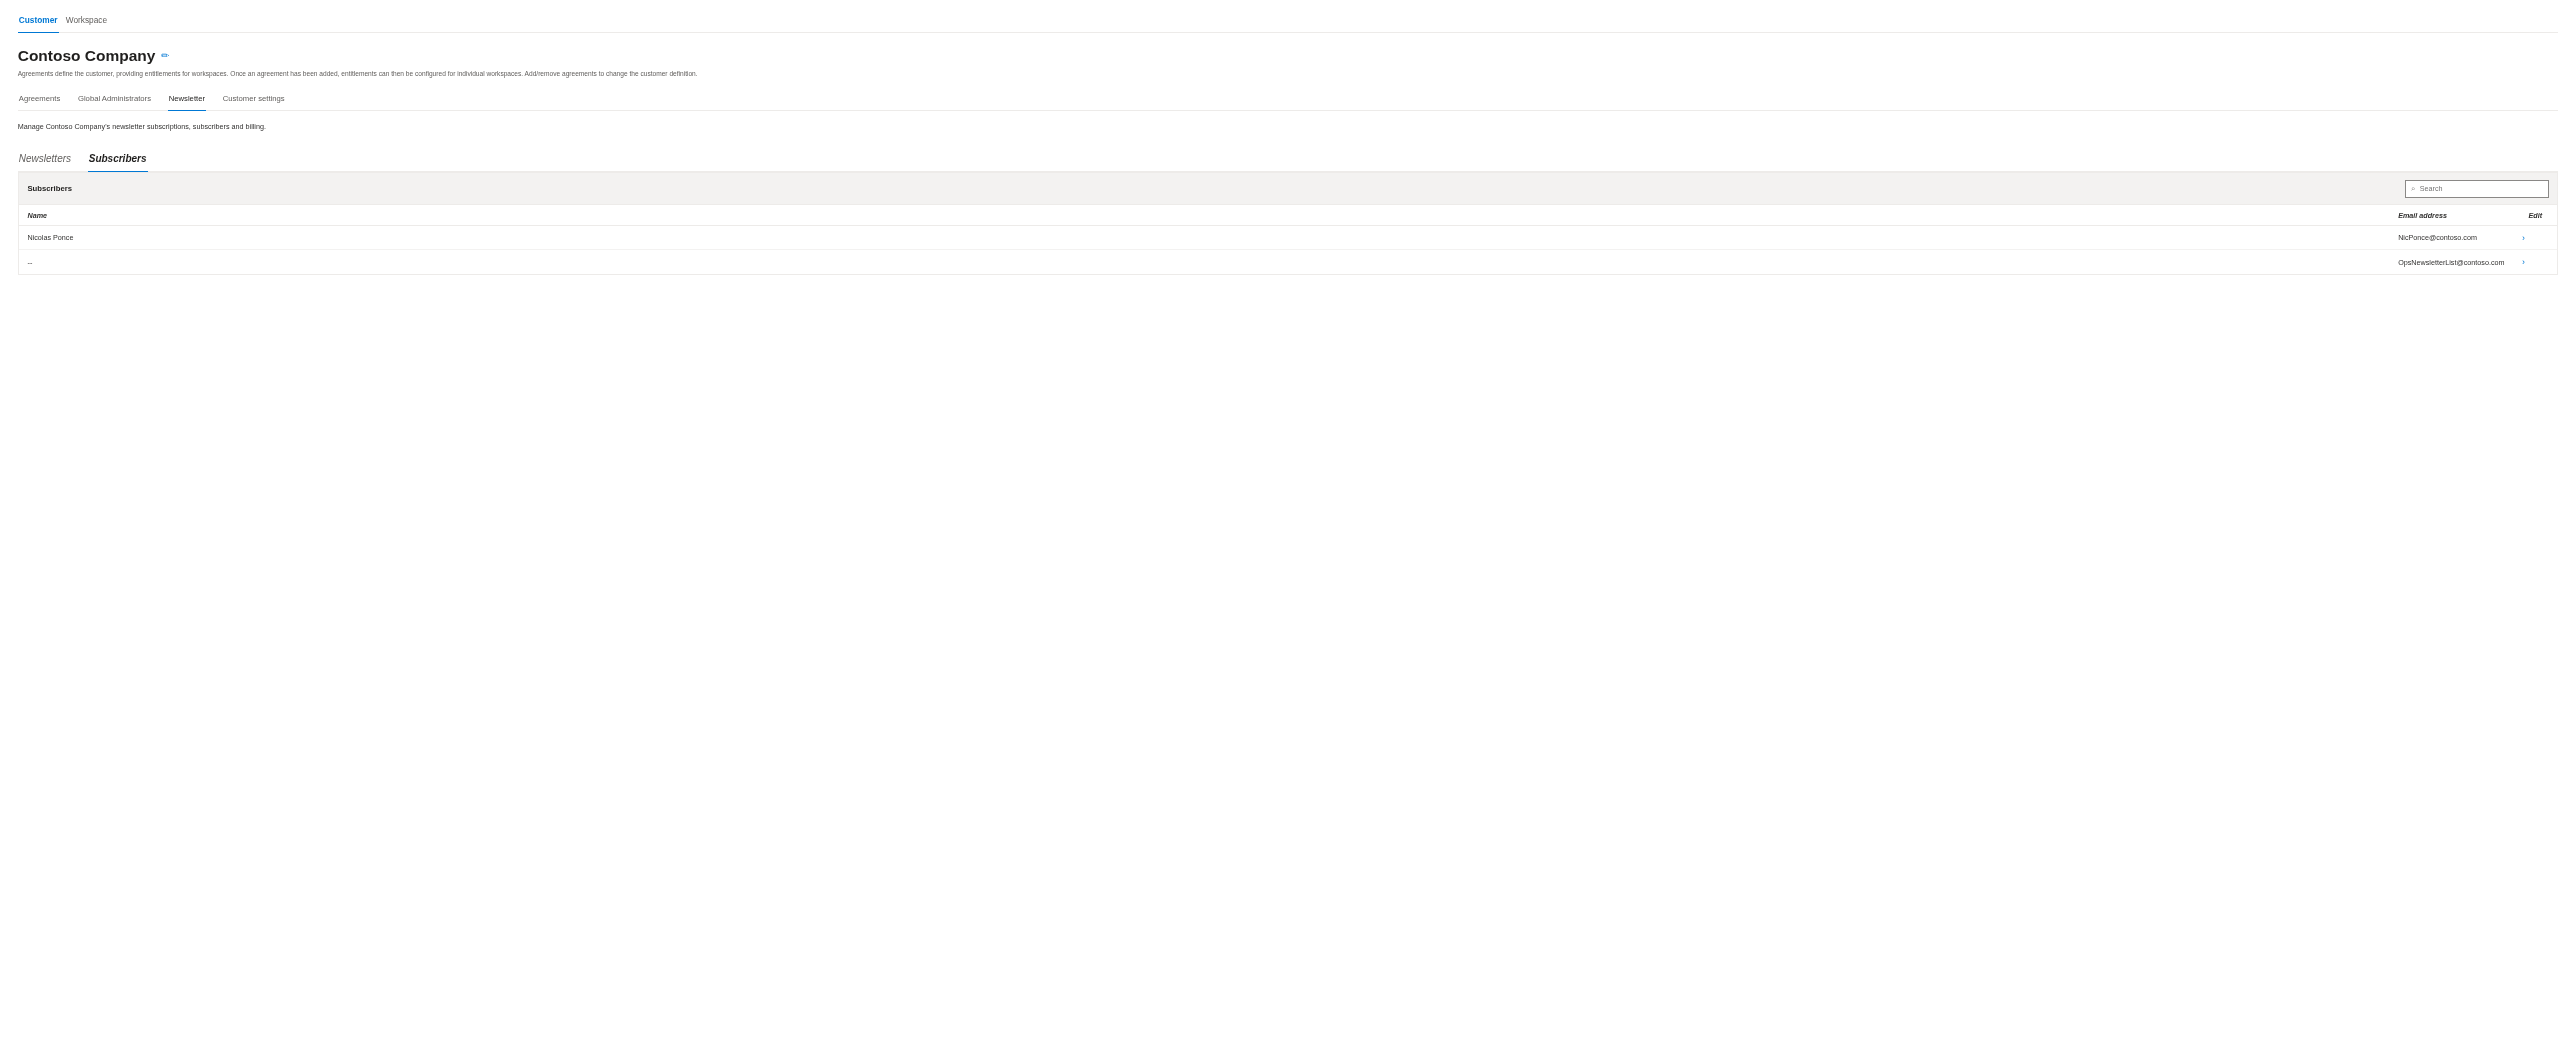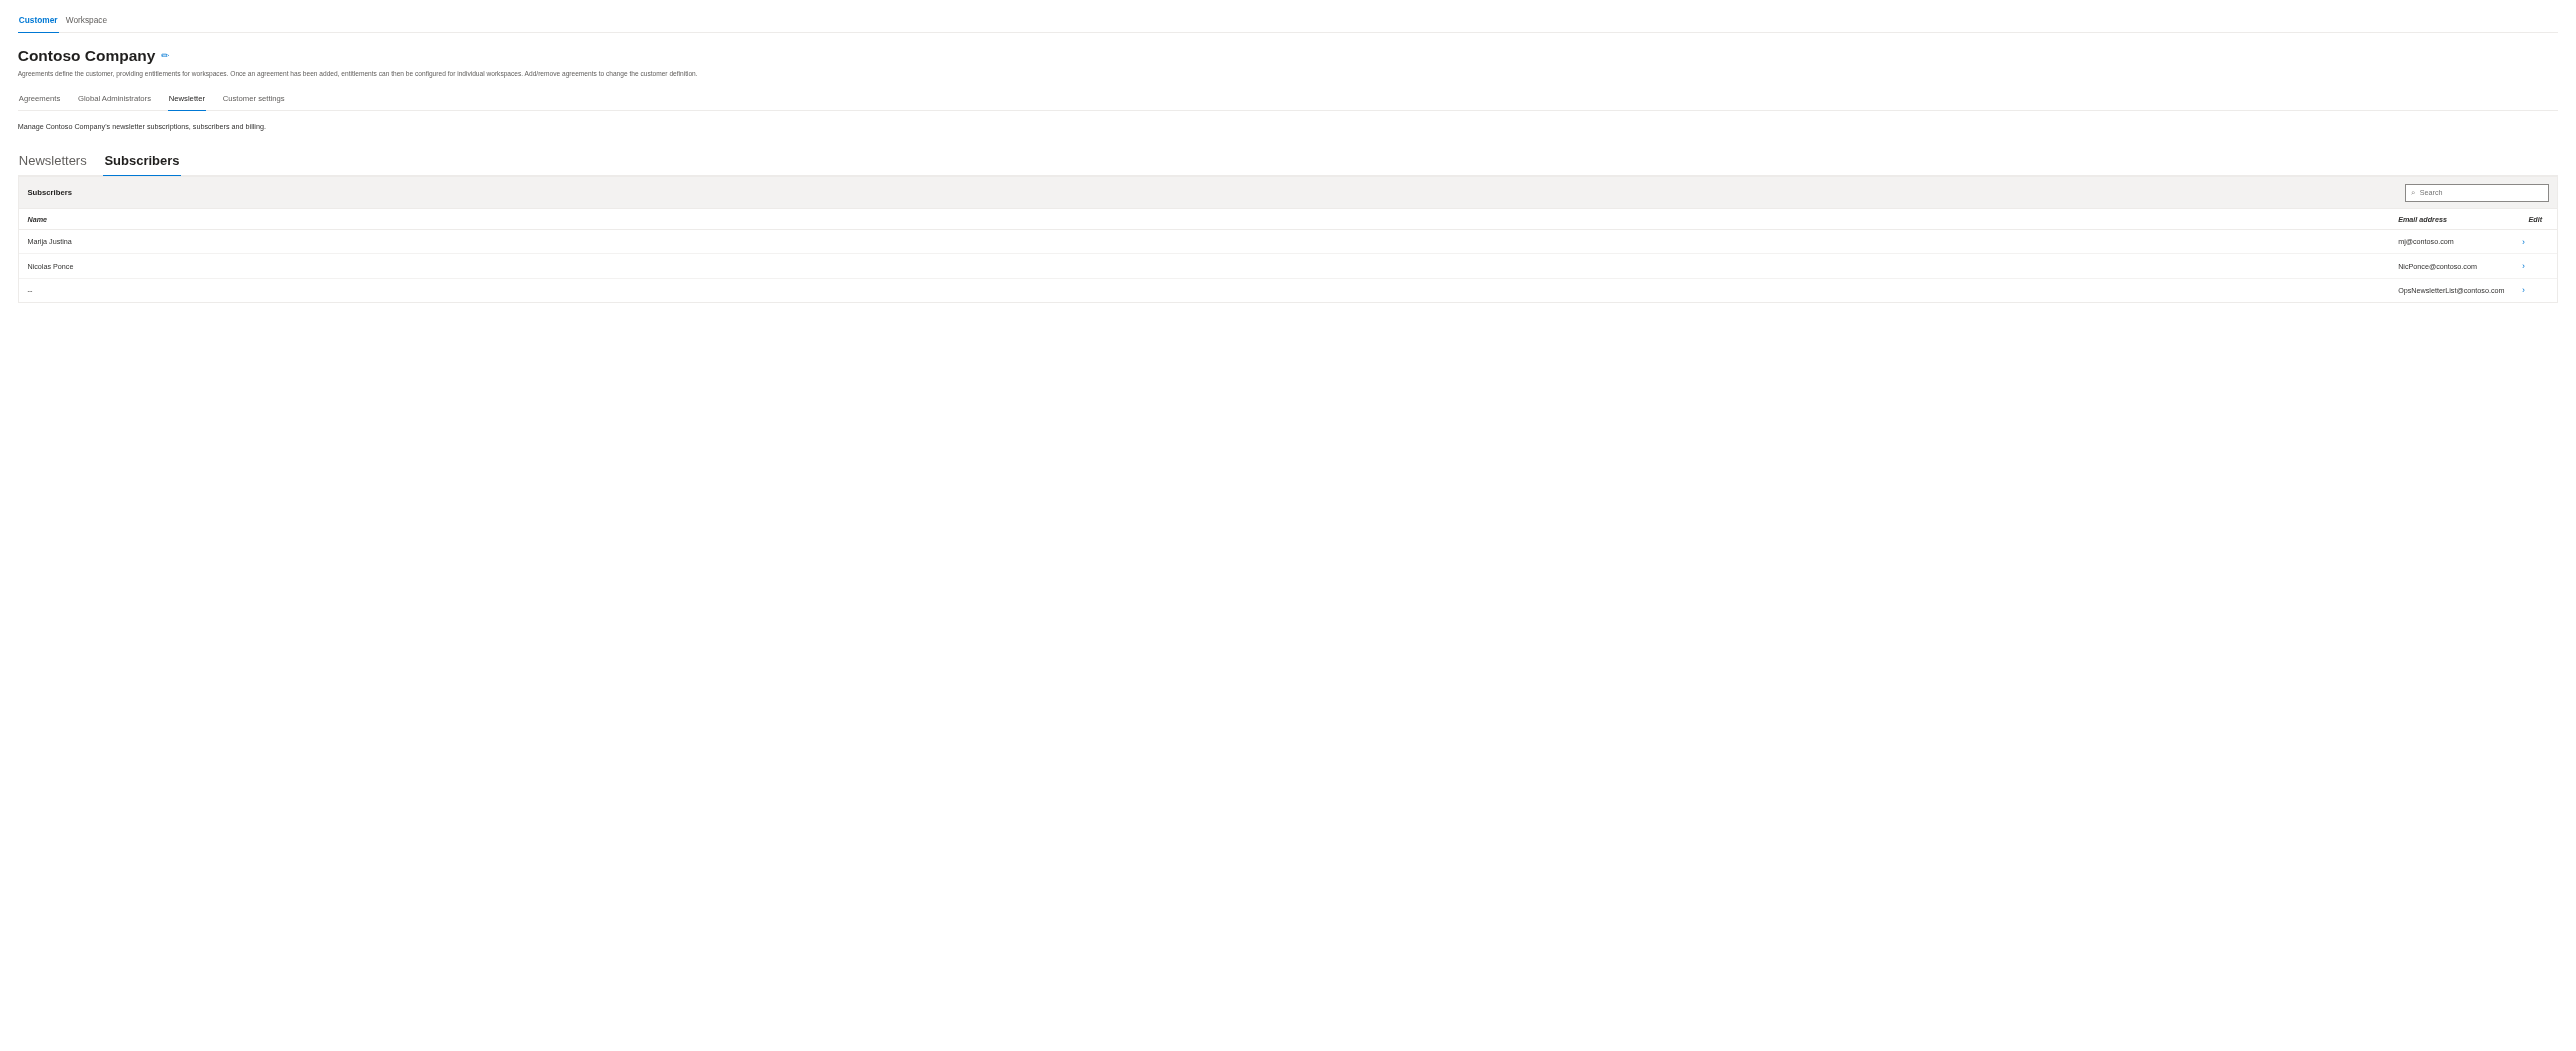--- a/index.html
+++ b/index.html
@@ -100,25 +100,26 @@
     
     .inner-tabs {
       display: flex;
       gap: 15.5px;
       border-bottom: 0.6px solid #edebe9;
       margin-bottom: 0;
     }
 
     .inner-tab {
       padding: 4.4px 1.1px 6.6px;
-      font-size: 13px;
+      font-size: 10px;
       color: #605e5c;
       cursor: pointer;
       border-bottom: 1.1px solid transparent;
       margin-bottom: -0.6px;
+      font-style: italic;
     }
 
     .inner-tab.active {
       color: #201f1e;
       border-bottom: 1.1px solid #0078d4;
       font-weight: 600;
     }
 
     
     .subscribers-panel {
@@ -255,25 +256,20 @@
 
   <table class="subscribers-table">
     <thead>
       <tr>
         <th>Name</th>
         <th class="col-email">Email address</th>
         <th class="col-edit">Edit</th>
       </tr>
     </thead>
     <tbody id="subscribers-tbody">
-    <tr>
-          <td>Marija Justina</td>
-          <td>mj@contoso.com</td>
-          <td><button class="chevron-btn">›</button></td>
-        </tr>
         <tr>
           <td>Nicolas Ponce</td>
           <td>NicPonce@contoso.com</td>
           <td><button class="chevron-btn">›</button></td>
         </tr>
         <tr>
           <td>--</td>
           <td>OpsNewsletterList@contoso.com</td>
           <td><button class="chevron-btn">›</button></td>
         </tr>

